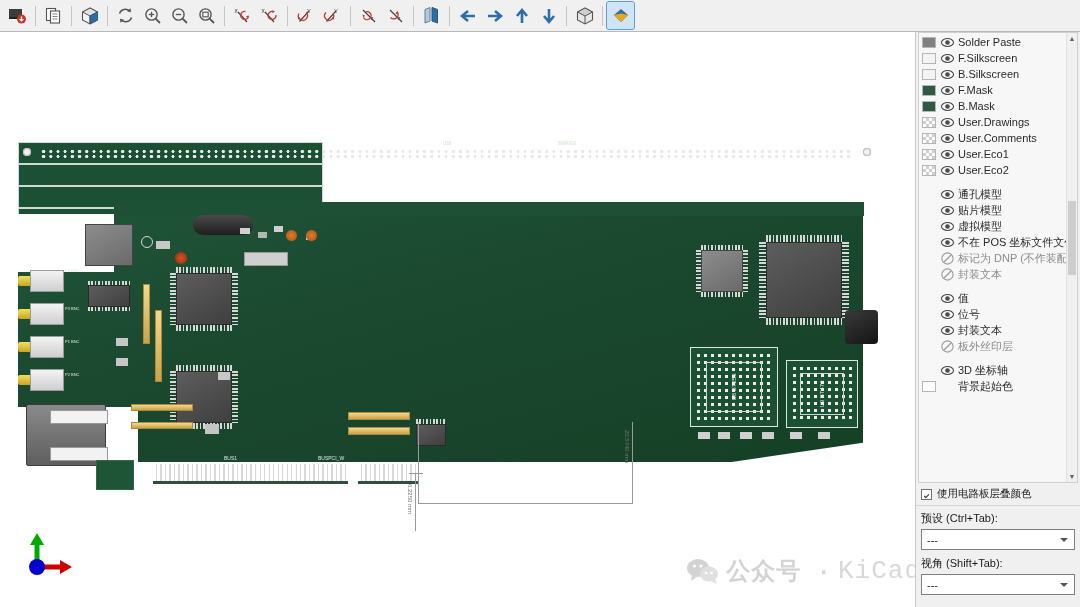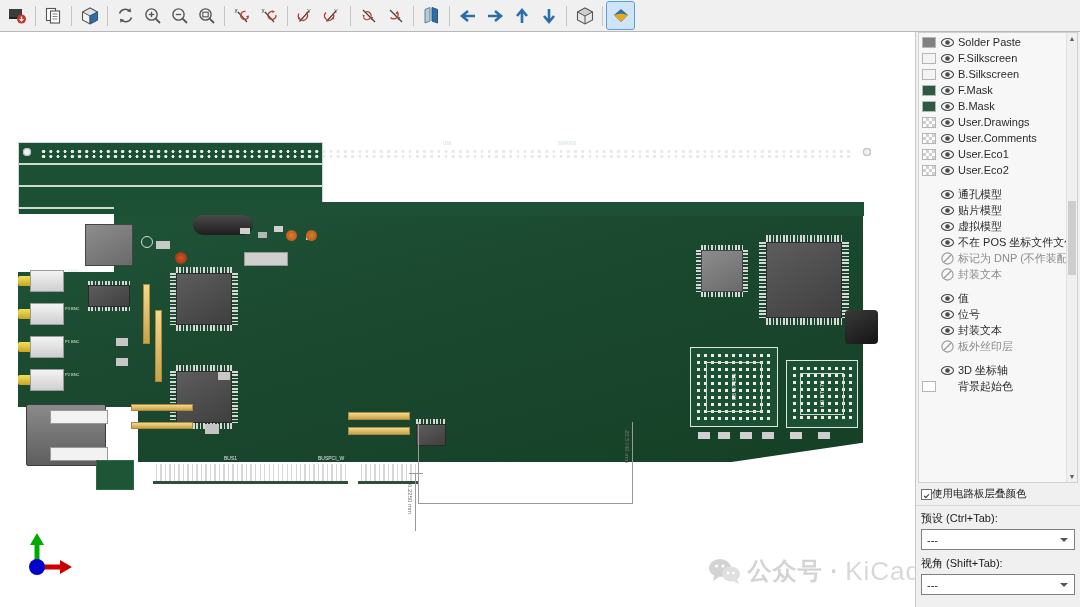--- a/index.html
+++ b/index.html
@@ -235,21 +235,21 @@
   
   .axis {
     position:absolute; left:20px; bottom:22px;
     width:56px; height:56px;
   }
 
   
   .watermark {
     position:absolute; right:-6px; bottom:20px;
     display:flex; align-items:center; gap:6px;
-    opacity:.38; pointer-events:none;
+    opacity:.38; pointer-events:none;font-family:Liberation Mono, monospace;
   }
   .wm-txt {
     font-size:24px; color:#8e8e8e; font-weight:bold;
     letter-spacing:1px;
   }
   .wm-kicad { font-size:26px; color:#9b9b9b; letter-spacing:1px; }
 
   
   .sidepanel {
     width: 164px; min-width:164px;
@@ -309,21 +309,21 @@
   .sb-arrow {
     height:11px; display:flex; align-items:center; justify-content:center;
     color:#606060; font-size:7px;
   }
   .sb-thumb {
     position:absolute; left:1px; right:1px;
     top:168px; height:74px;
     background:#cdcdcd;
   }
   .cbrow {
-    display:flex; align-items:center; 
+    display:flex; align-items:center; gap:5px;
     padding: 4px 6px 4px 5px;
   }
   .checkbox {
     width:11px; height:11px;
     border:1px solid #6f6f6f; background:#fff;
     position:relative; flex:none;
   }
   .checkbox.checked::after {
     content:''; position:absolute;
     left:2px; top:4px; width:4px; height:2px;

